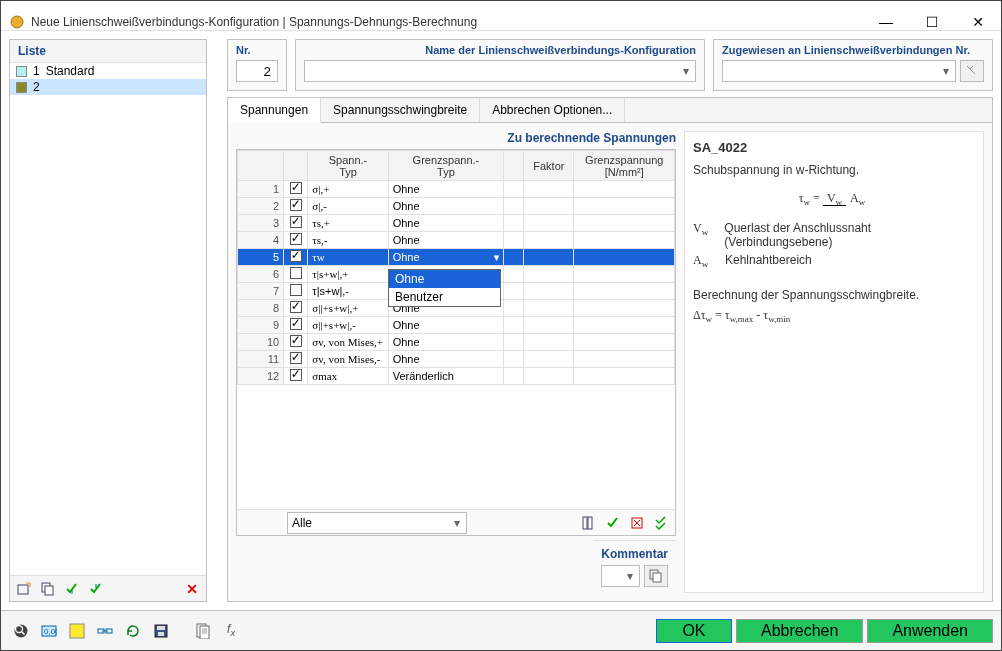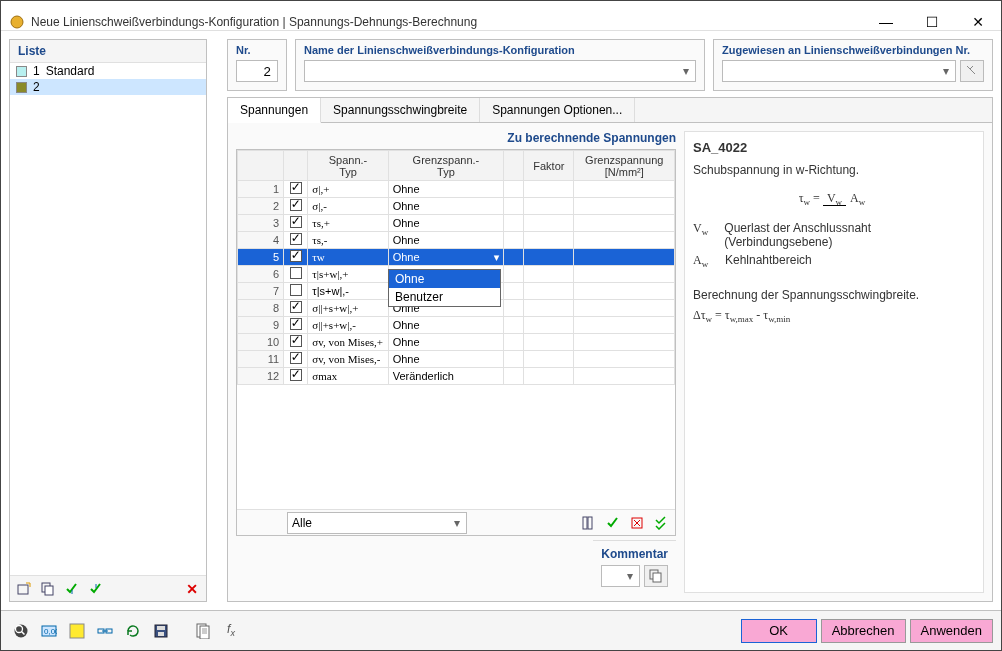--- a/index.html
+++ b/index.html
@@ -92,21 +92,21 @@
   display: flex;
   flex-direction: column;
   gap: 4px;
 }
 .field-label {
   color: #1e4a8c;
   font-weight: 600;
   font-size: 11px;
 }
 .fg-nr { width: 60px; }
-.fg-name { flex: 1; }
+.fg-name { flex: 1; text-align: right; }
 .fg-assigned { width: 280px; }
 .fg-nr input {
   width: 100%; text-align: right;
   height: 22px; border: 1px solid #bbb; padding: 0 6px;
   background: #fff;
 }
 .combo {
   height: 22px;
   border: 1px solid #bbb;
   background: #fff;
@@ -268,23 +268,23 @@
   align-items: center;
   padding: 0 8px;
   gap: 4px;
   background: #f5f5f5;
 }
 .bottom-bar .spacer { flex: 1; }
 .main-btn {
   min-width: 76px;
   height: 24px;
   border: 1px solid #999;
-  background: #f9a8d4;
-  padding: 0 10px;
-  font-size: 13px;
+  background: #22c55e;
+  padding: 0 24px;
+  font-size: 16px;
 }
 .main-btn.primary { border: 1px solid #1a63d6; }
 .icon-box { width: 24px; height: 24px; border: 1px solid transparent; display:flex;align-items:center;justify-content:center;}
 .chk { display:inline-block; width:12px; height:12px; border:1px solid #555; background:#fff; position:relative;}
 .chk.on::after { content:"✓"; position:absolute; left:0; top:-3px; font-size:12px; color:#000; }
 sub { font-size: 9px; }
 </style>
 </head>
 <body>
 
@@ -373,21 +373,21 @@
               </svg>
             </div>
         </div>
       </div>
     </div>
 
     <div class="body-wrap">
       <div class="tabs" id="tabs">
           <div class="tab active">Spannungen</div>
           <div class="tab">Spannungsschwingbreite</div>
-          <div class="tab">Spannungen Optionen...</div>
+          <div class="tab">Abbrechen Optionen...</div>
         </div>
       <div class="body-flex">
         <div class="grid-side">
           <div class="section-title">Zu berechnende Spannungen</div>
           <div class="grid-container">
             <table class="grid" id="grid">
               <thead>
                 <tr>
                   <th class="col-num"></th>
                   <th class="col-chk"></th>

